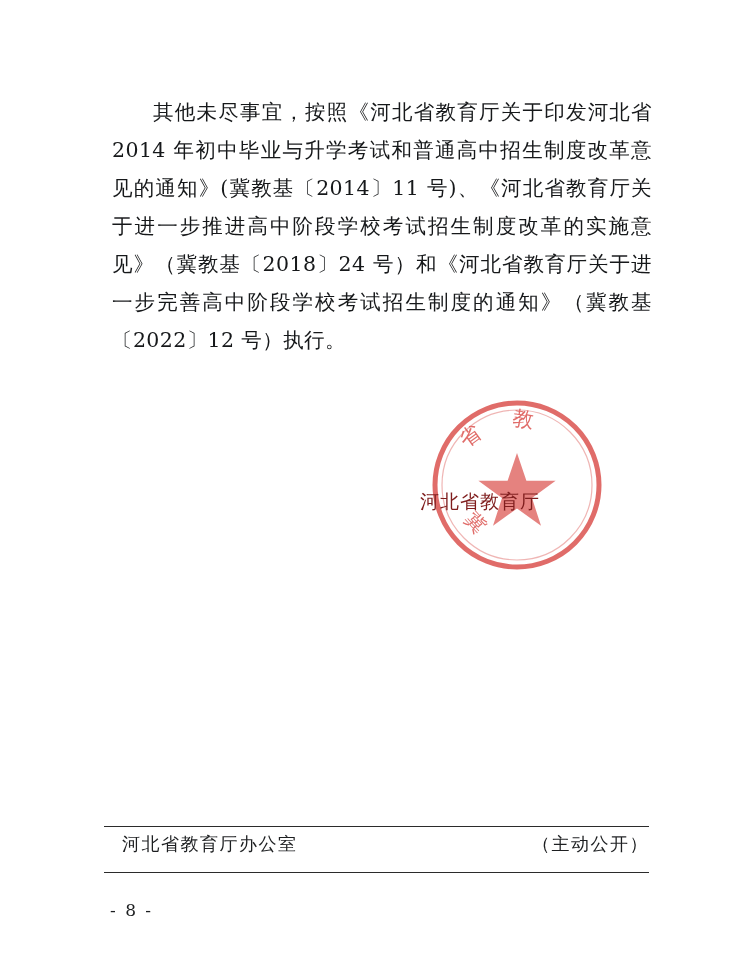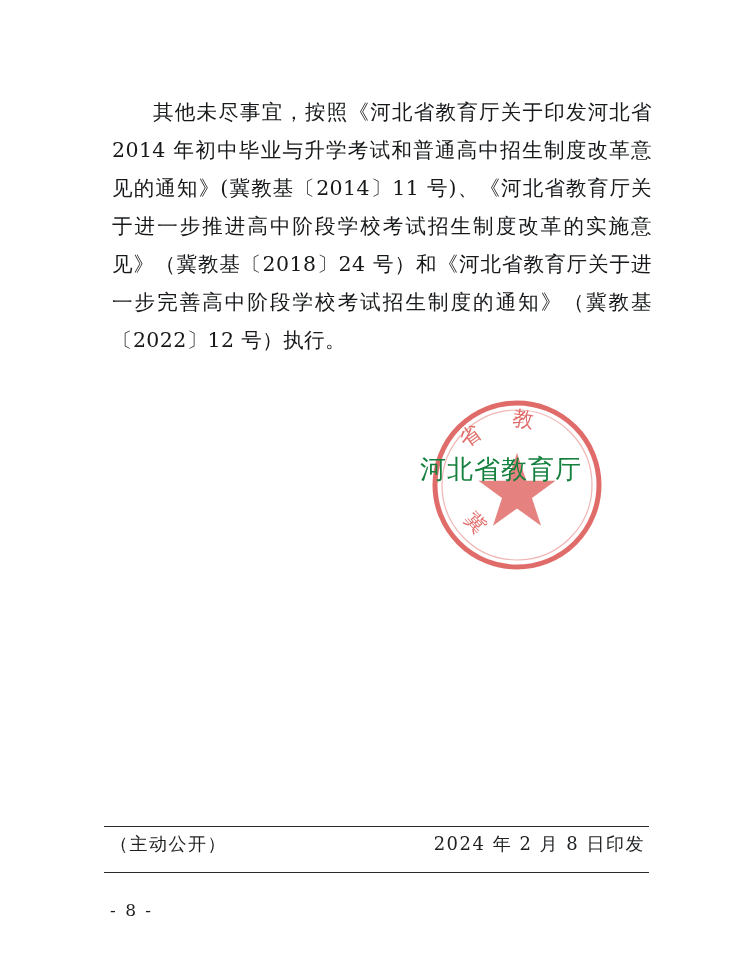--- a/index.html
+++ b/index.html
@@ -42,25 +42,26 @@
 
   
   .sign-block {
     position: absolute;
     left: 420px;
     top: 452px;
     width: 230px;
     text-align: left;
   }
   .sign-line {
-    font-size: 26px;
+    font-size: 19px;
     line-height: 34px;
     letter-spacing: 1px;
-    color: #15803d;
+    color: #7f1d1d;
     white-space: nowrap;
+    margin-top: 32px;
   }
   .sign-line.date {
     padding-left: 4px;
   }
 
   
   .seal {
     position: absolute;
     left: 428px;
     top: 396px;
@@ -148,21 +149,21 @@
     </svg>
   </div>
 
   <div class="sign-block">
     <div class="sign-line issuer">河北省教育厅</div>
   </div>
 
   <div class="footer-rule"></div>
 
   <div class="footer-row">
+    <span class="f-left">河北省教育厅办公室</span>
     <span class="f-mid">（主动公开）</span>
-    <span class="f-right">2024 年 2 月 8 日印发</span>
   </div>
 
   <div class="footer-rule-bottom"></div>
 
   <div class="page-number">- 8 -</div>
 
 </div>
 
 </body></html>

